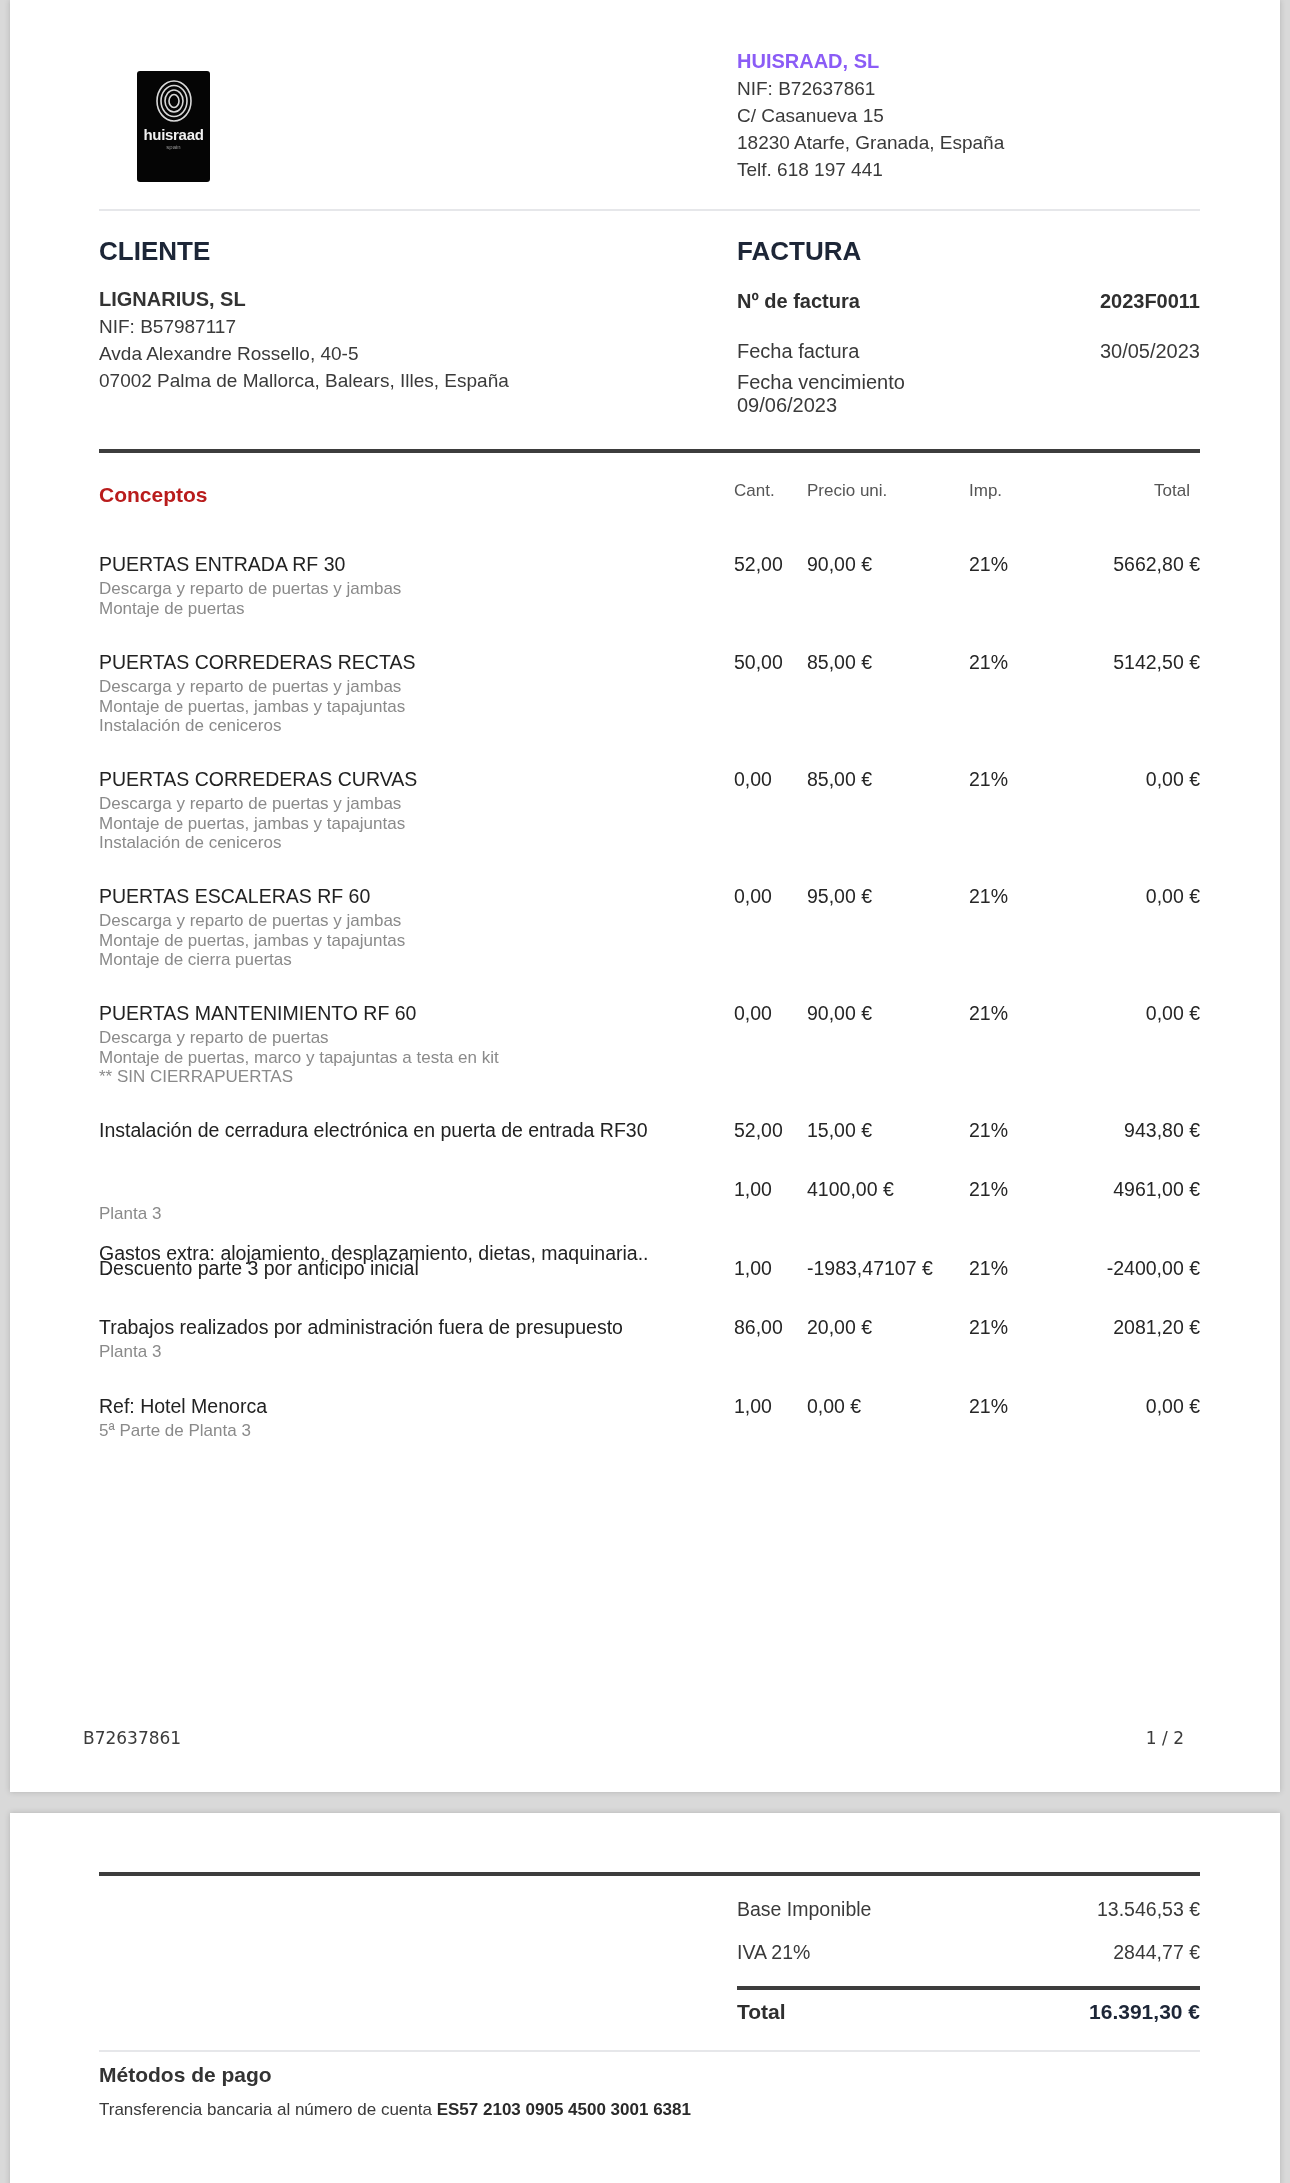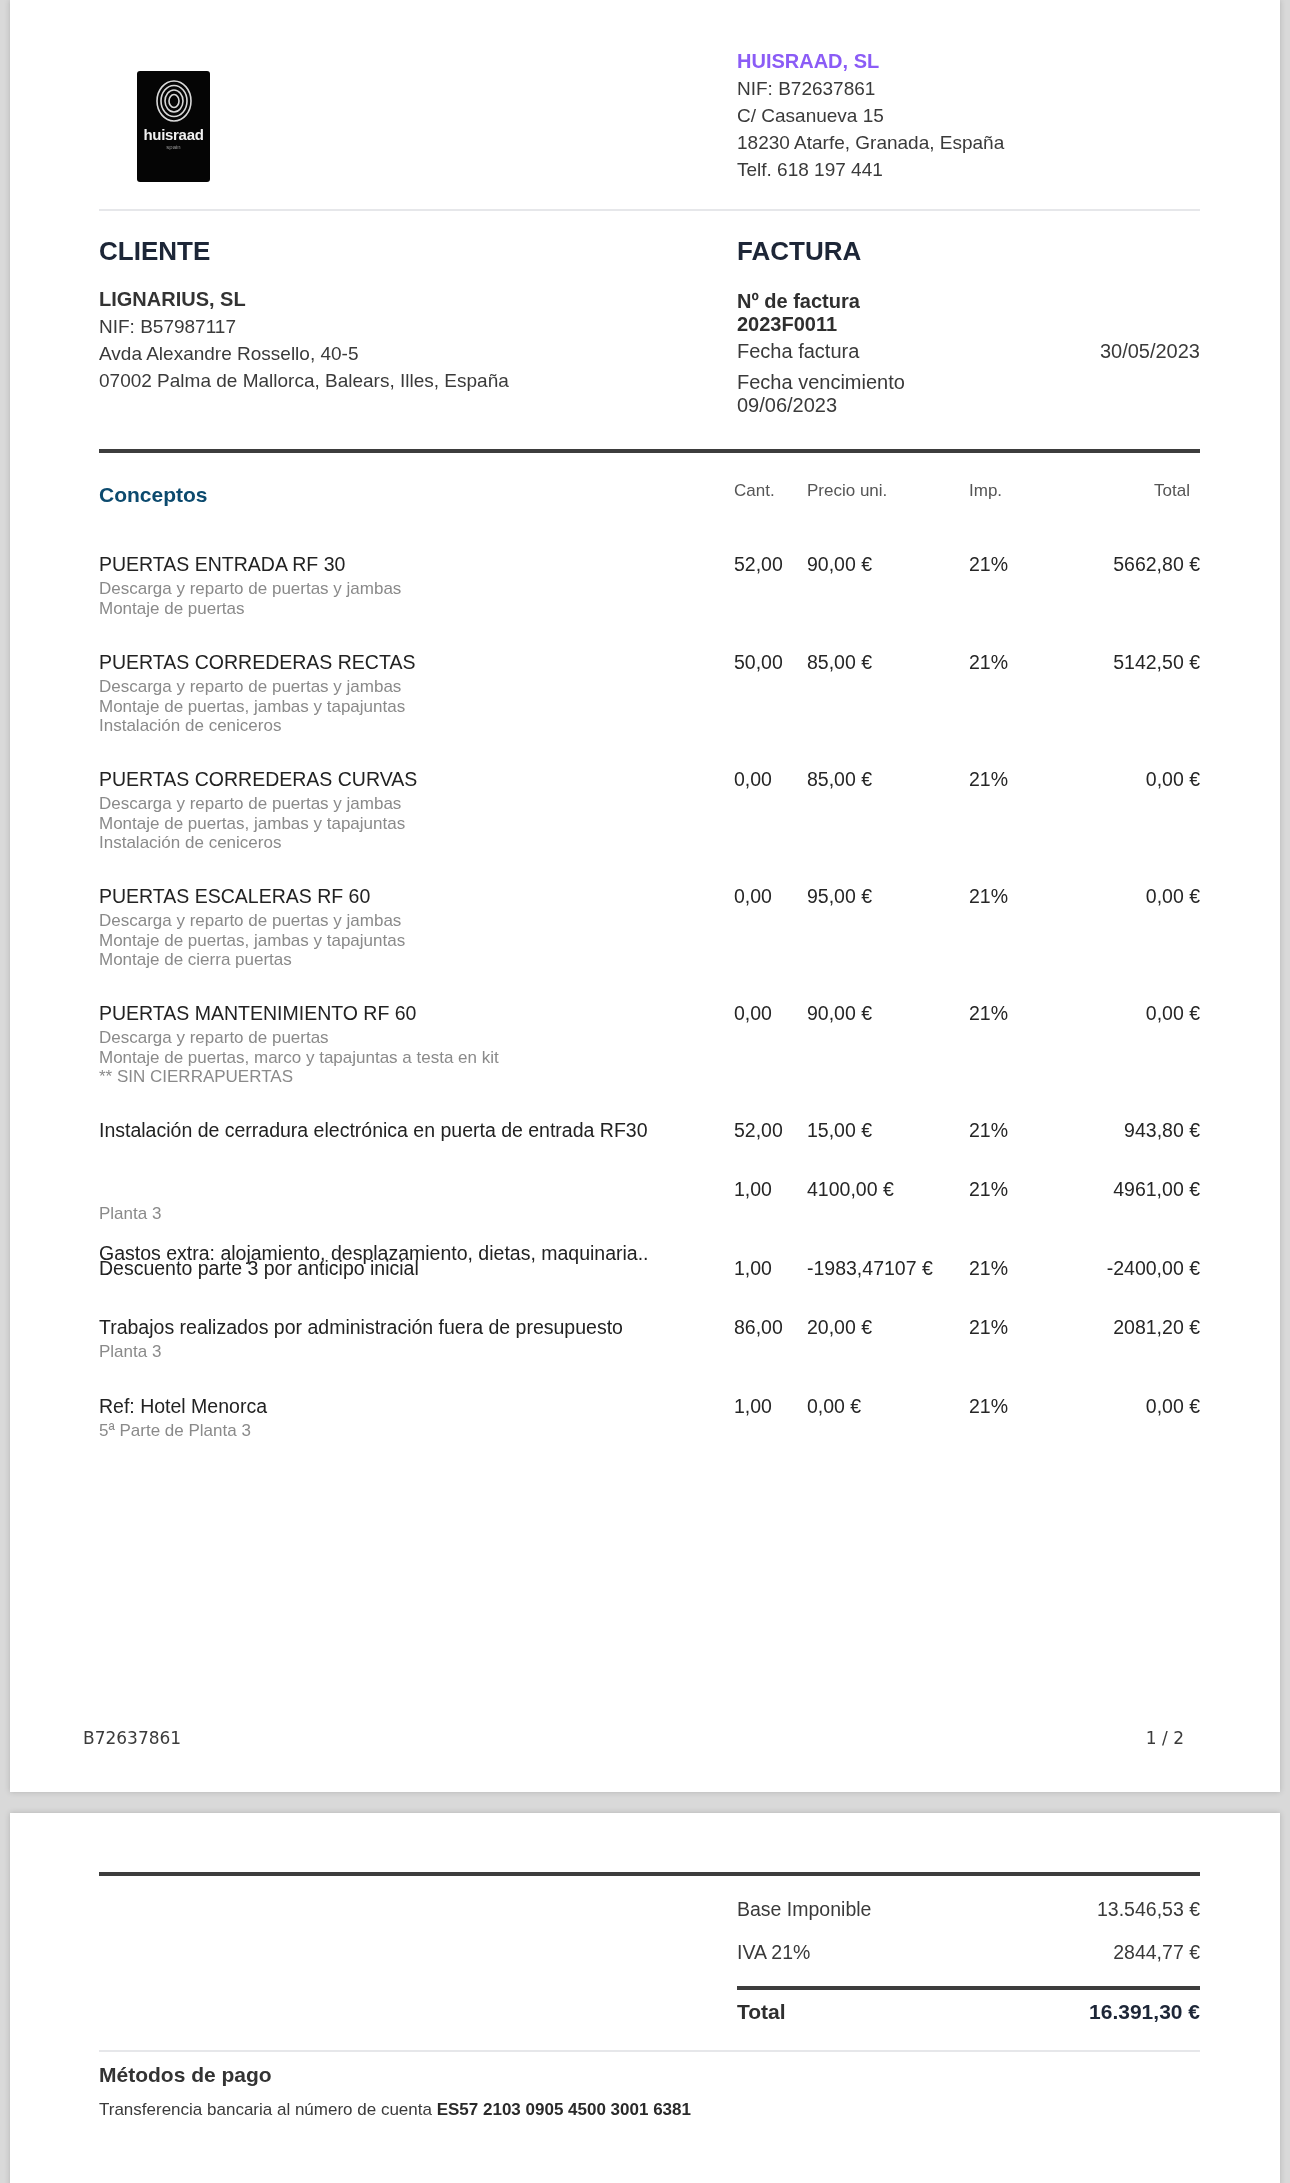--- a/index.html
+++ b/index.html
@@ -21,24 +21,24 @@
   .company .name { font-weight: bold; font-size: 20px; color: #8b5cf6; }
 
   .hr-thin { position: absolute; height: 2px; background: #e6e7ea; }
   .hr-thick { position: absolute; height: 4px; background: #3d3d3d; }
 
   .sec-title { font-size: 26px; font-weight: bold; color: #1d2637; }
   .client { left: 89px; top: 286px; font-size: 19px; line-height: 27px; color: #3a3a3a; }
   .client .name { font-weight: bold; font-size: 20px; color: #333; }
 
   .inv-row { position: absolute; left: 727px; width: 463px; font-size: 20px; color: #3a3a3a; display: flex; justify-content: space-between; }
-  .inv-row.bold { font-weight: bold; color: #2f2f2f; flex-direction: column; }
+  .inv-row.bold { font-weight: bold; color: #2f2f2f; }
 
   .th { position: absolute; font-size: 17px; color: #555; }
-  .conceptos { left: 89px; top: 483px; font-size: 21px; font-weight: bold; color: #0c4a6e; }
+  .conceptos { left: 89px; top: 483px; font-size: 21px; font-weight: bold; color: #b91c1c; }
 
   .row-title { position: absolute; left: 89px; font-size: 19.5px; color: #222; white-space: nowrap; }
   .row-sub { position: absolute; left: 89px; font-size: 17px; color: #8a8a8a; line-height: 19.5px; white-space: pre; }
   .cell { position: absolute; font-size: 19.5px; color: #262626; white-space: nowrap; }
   .cell.right { text-align: center; margin-left: 12px; }
 
   .footer-text { position: absolute; font-family: "DejaVu Sans", sans-serif; font-size: 17px; color: #3b3b3b; }
 
   .sum-row { position: absolute; left: 727px; width: 463px; font-size: 19.5px; color: #3a3a3a; display: flex; justify-content: space-between; }
   .sum-row.total { font-weight: bold; font-size: 21px; color: #2f2f2f; }

